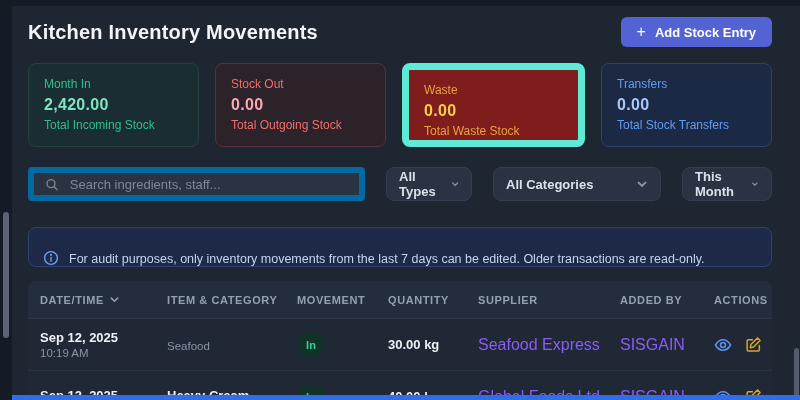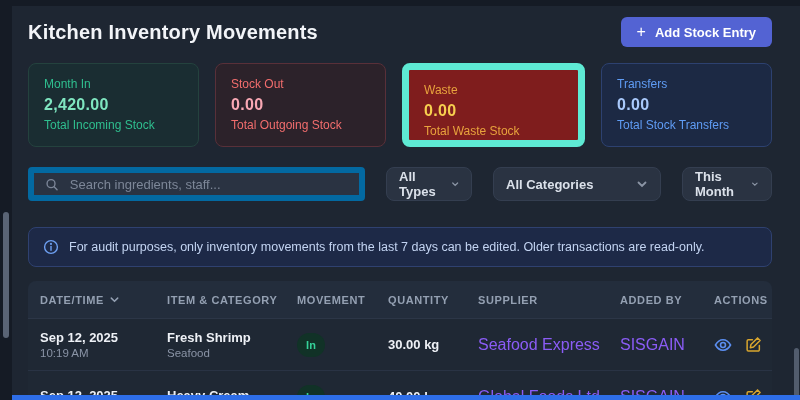--- a/index.html
+++ b/index.html
@@ -35,21 +35,21 @@
   .stat-blue .stat-label, .stat-blue .stat-sub { color:#5f9cf5; }
   .stat-blue .stat-value { color:#a9c9fb; }
 
   .filters { display:flex; justify-content:space-between; align-items:center; margin-top:20px; }
   .search { flex:0 0 337px; height:34px; background:#2a3342; border:6px solid #0369a1; border-radius:4px; display:flex; align-items:center; padding:0 11px; gap:11px; }
   .search input { background:transparent; border:none; outline:none; color:#cbd2dd; font-size:13px; width:100%; font-family:inherit; }
   .search input::placeholder { color:#7d8798; }
   .dropdown { height:34px; background:#2a3342; border:1px solid #343e50; border-radius:8px; display:flex; align-items:center; justify-content:space-between; padding:0 12px; color:#dbe1ea; font-size:13px; font-weight:bold; cursor:pointer;gap:12px; }
   .dd-types { width:86px; } .dd-categories { width:168px; } .dd-month { width:90px; }
 
-  .notice { margin-top:26px; background:#1d2947; border:1px solid #2f4170; border-radius:8px; height:40px; display:flex; align-items:center; padding:0 14px; gap:10px; color:#c3d4f2; font-size:12.5px; }
+  .notice { margin-top:26px; background:#1d2947; border:1px solid #2f4170; border-radius:8px; height:40px; display:flex; align-items:flex-end; padding:0 14px; gap:10px; color:#c3d4f2; font-size:12.5px; }
 
   .table { margin-top:14px; }
   .grid-cols { display:grid; grid-template-columns:127px 130px 91px 90px 142px 94px 1fr; align-items:center; padding-left:12px; }
   .thead { height:38px; background:#232d3c; border-radius:8px 8px 0 0; color:#94a0b2; font-size:11px; font-weight:bold; letter-spacing:.6px; border-bottom:1px solid #2c3647; }
   .th { display:flex; align-items:flex-start; gap:5px; }
   .row { height:52px; border-bottom:1px solid #293344; background:#1f2834; }
   .cell-primary { color:#eef1f6; font-size:13px; font-weight:bold; }
   .cell-secondary { color:#8a94a6; font-size:11.5px; margin-top:2px; }
   .badge-in { display:inline-flex; align-items:center; justify-content:center; background:#113227; color:#35d399; font-size:11px; font-weight:bold; height:24px; min-width:28px; border-radius:12px; padding:0 8px; }
   .cell-plain { color:#8b5cf6; font-size:16px; }
@@ -152,21 +152,20 @@
         <div class="th">ADDED BY</div>
         <div class="th">ACTIONS</div>
       </div>
 
       <div class="row grid-cols">
         <div>
           <div class="cell-primary">Sep 12, 2025</div>
           <div class="cell-secondary">10:19 AM</div>
         </div>
         <div>
-          <div class="cell-primary">Fresh Shrimp</div>
           <div class="cell-secondary">Seafood</div>
         </div>
         <div>
           <span class="badge-in">In</span>
         </div>
         <div class="cell-primary">30.00 kg</div>
         <div class="cell-plain">Seafood Express</div>
         <div class="cell-plain">SISGAIN</div>
         <div class="actions">
           <button class="icon-btn">

